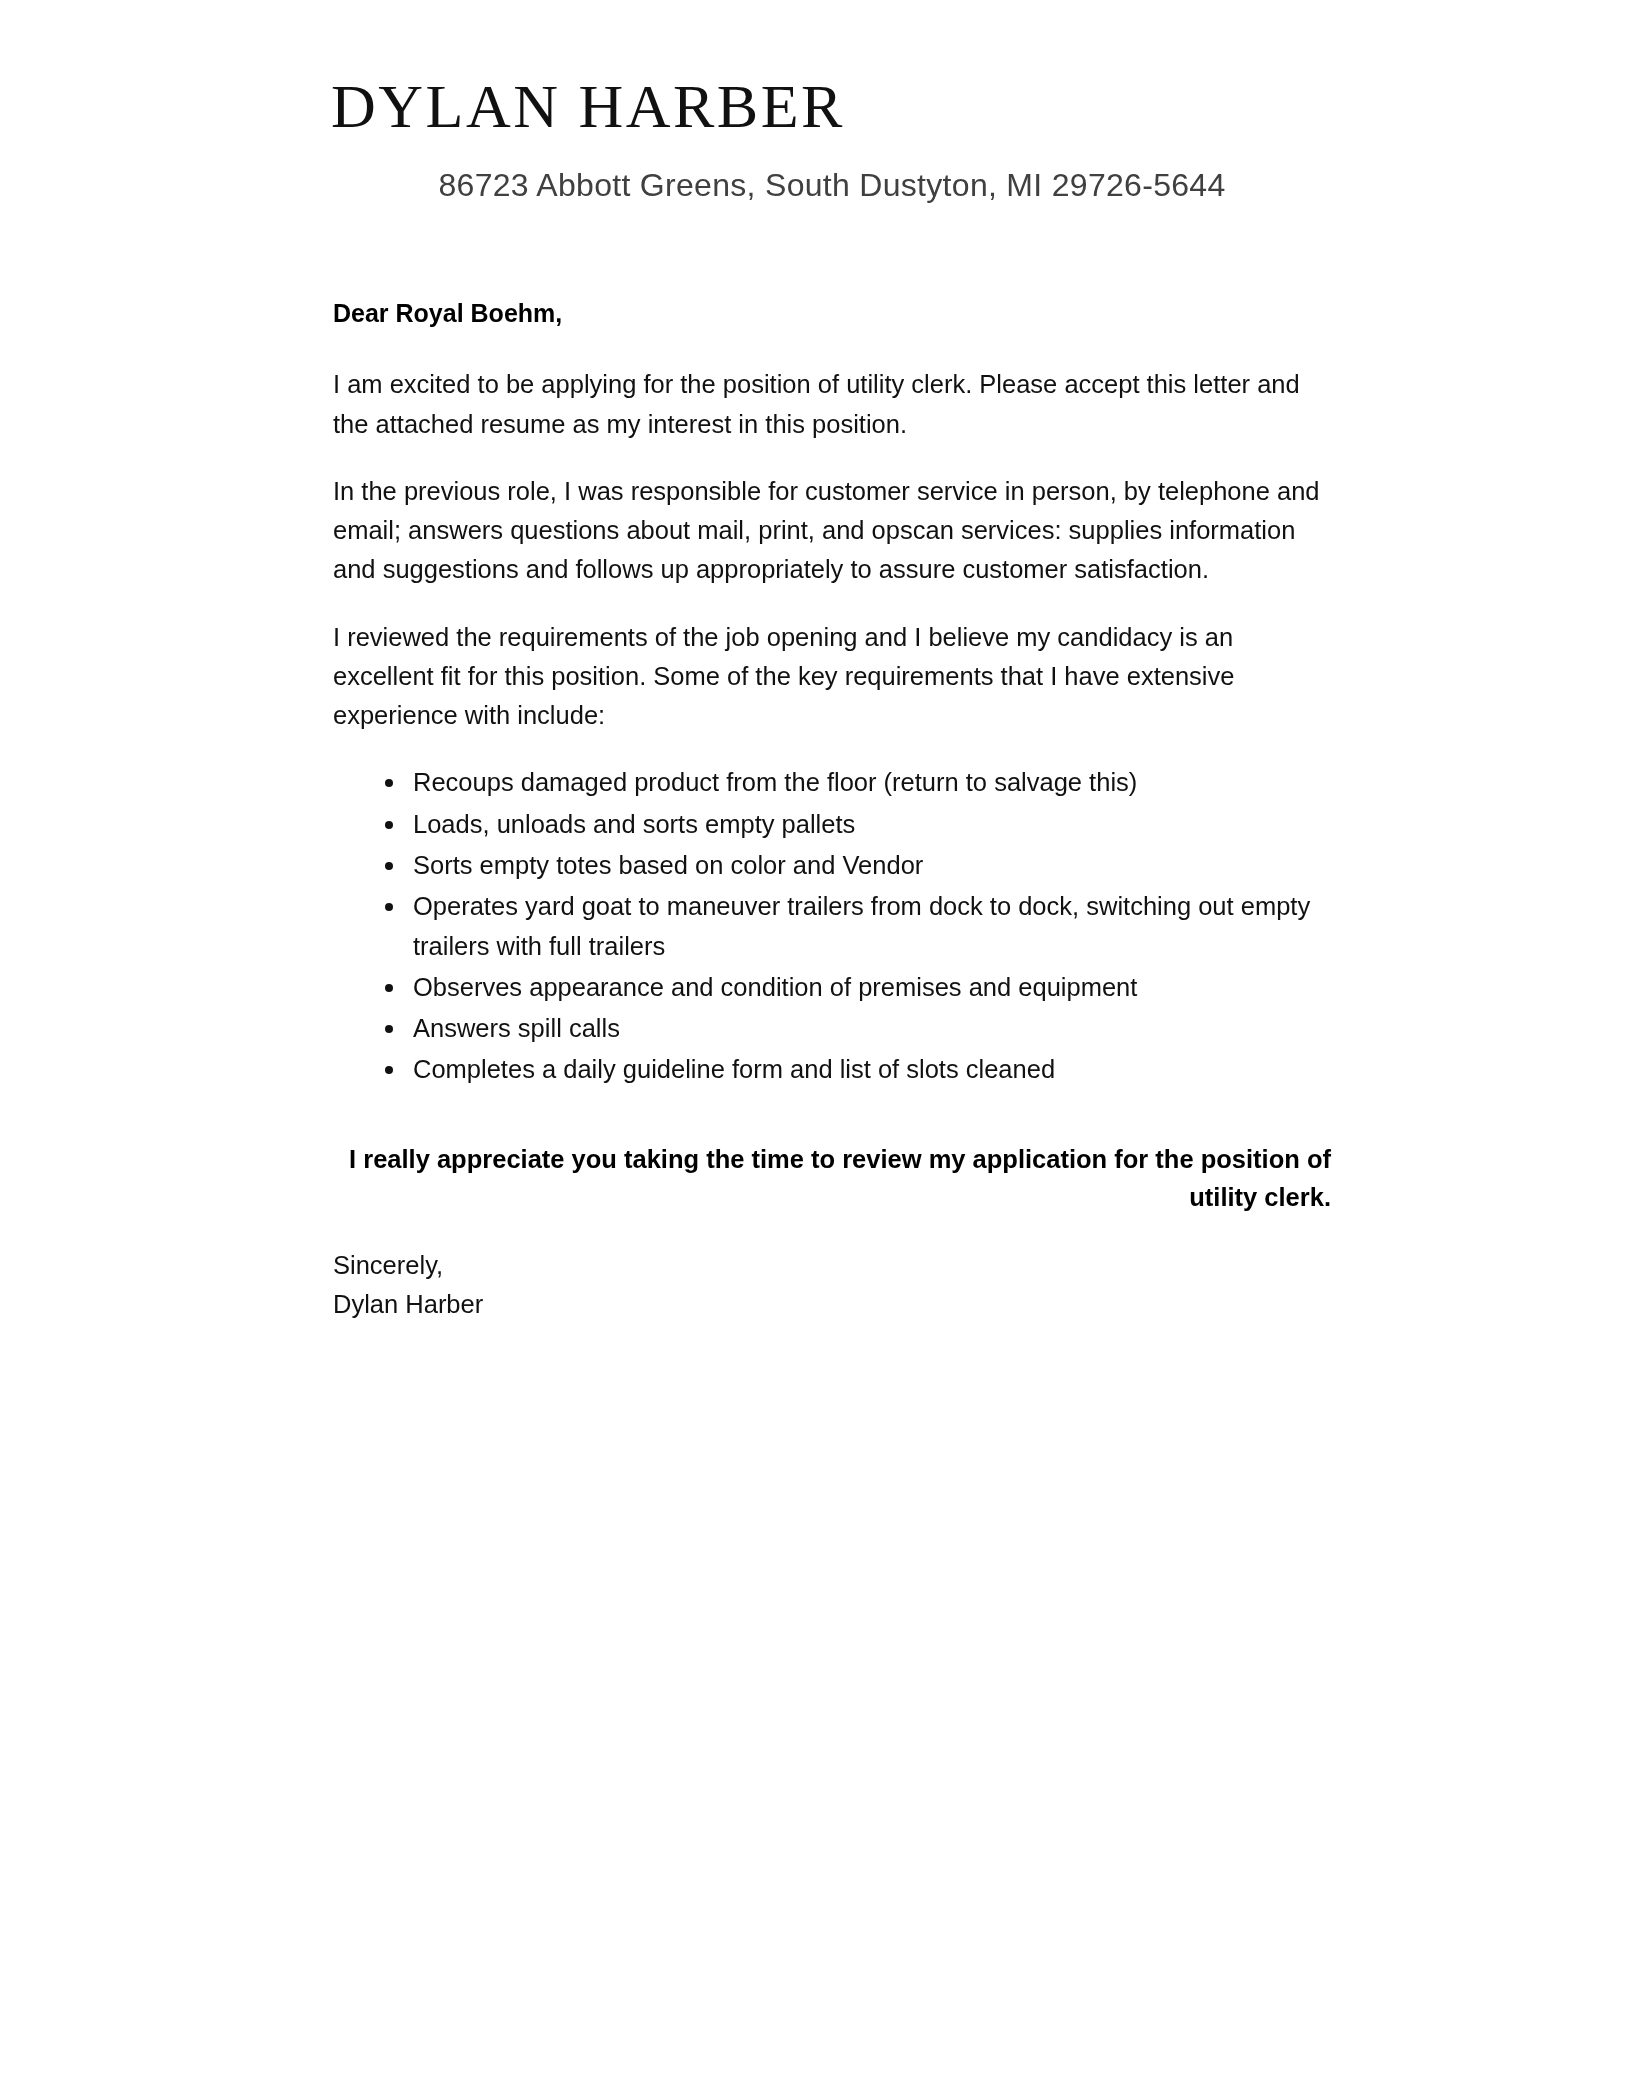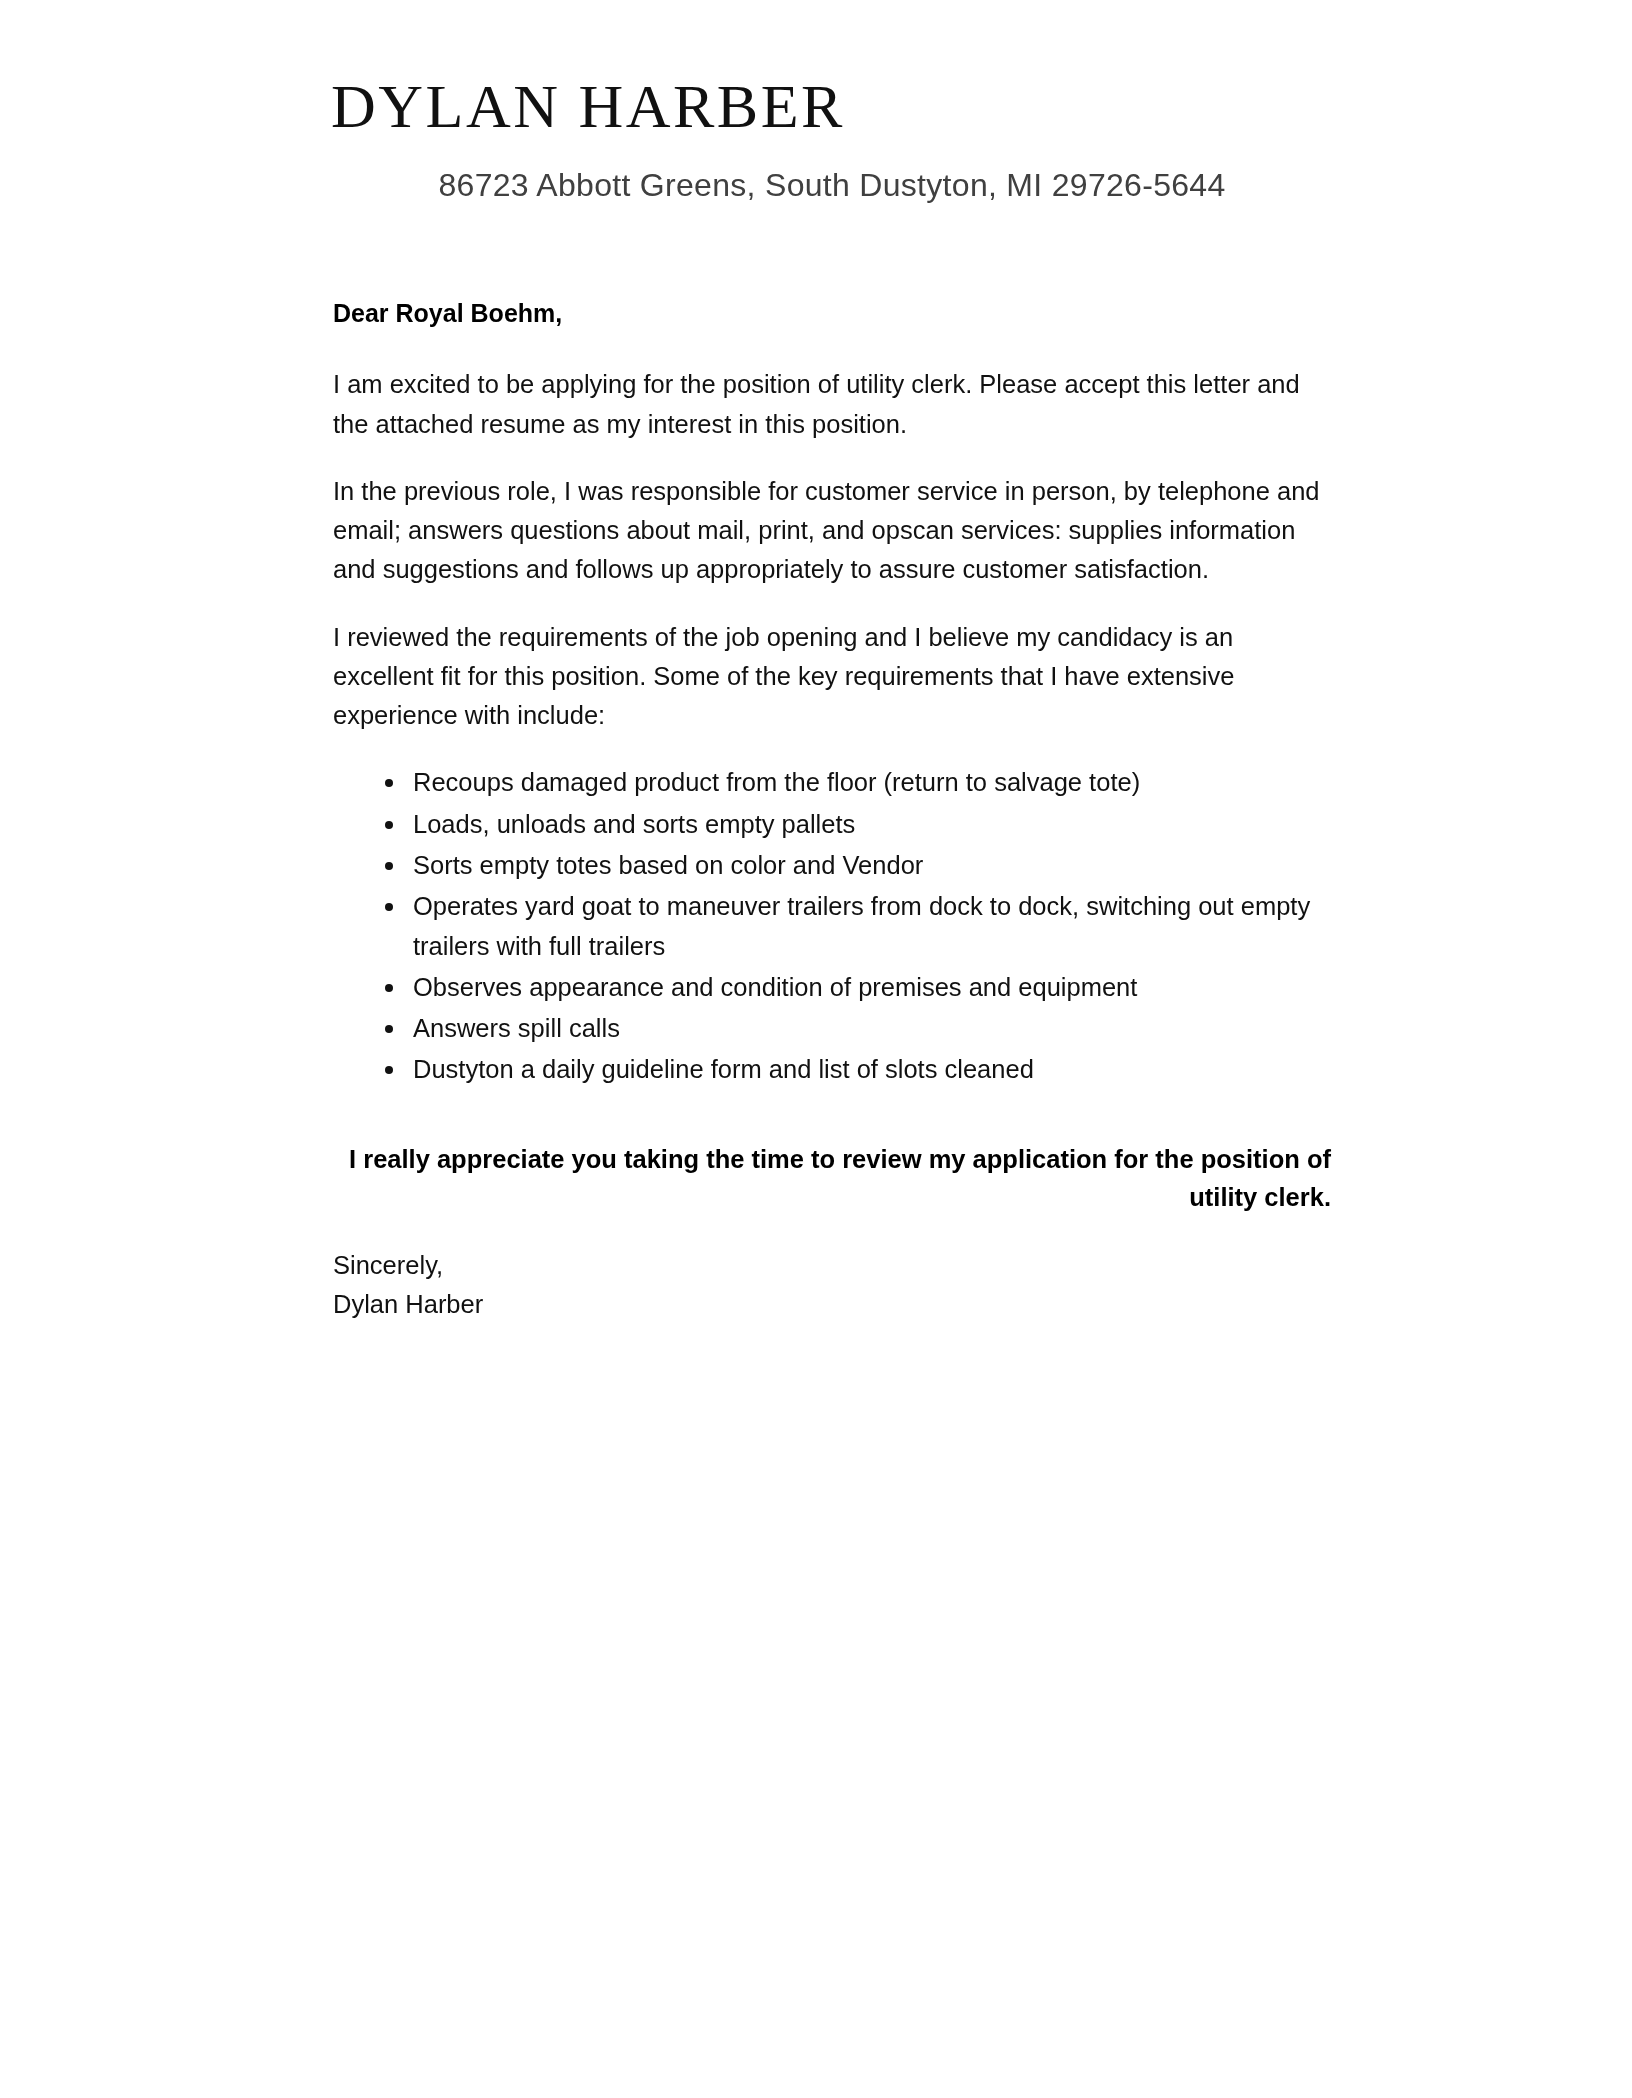--- a/index.html
+++ b/index.html
@@ -144,27 +144,27 @@
 
       <p class="salutation">Dear Royal Boehm,</p>
 
       <p class="para">I am excited to be applying for the position of utility clerk. Please accept this letter and the attached resume as my interest in this position.</p>
 
       <p class="para">In the previous role, I was responsible for customer service in person, by telephone and email; answers questions about mail, print, and opscan services: supplies information and suggestions and follows up appropriately to assure customer satisfaction.</p>
 
       <p class="para">I reviewed the requirements of the job opening and I believe my candidacy is an excellent fit for this position. Some of the key requirements that I have extensive experience with include:</p>
 
       <ul class="bullet-list">
-        <li>Recoups damaged product from the floor (return to salvage tote)</li>
+        <li>Recoups damaged product from the floor (return to salvage this)</li>
         <li>Loads, unloads and sorts empty pallets</li>
         <li>Sorts empty totes based on color and Vendor</li>
         <li>Operates yard goat to maneuver trailers from dock to dock, switching out empty trailers with full trailers</li>
         <li>Observes appearance and condition of premises and equipment</li>
         <li>Answers spill calls</li>
-        <li>Dustyton a daily guideline form and list of slots cleaned</li>
+        <li>Completes a daily guideline form and list of slots cleaned</li>
       </ul>
 
       <p class="closing-bold">I really appreciate you taking the time to review my application for the position of utility clerk.</p>
 
       <div class="signoff">
         <span class="sig-line">Sincerely,</span>
         <span class="sig-line">Dylan Harber</span>
       </div>
 
     </div>

